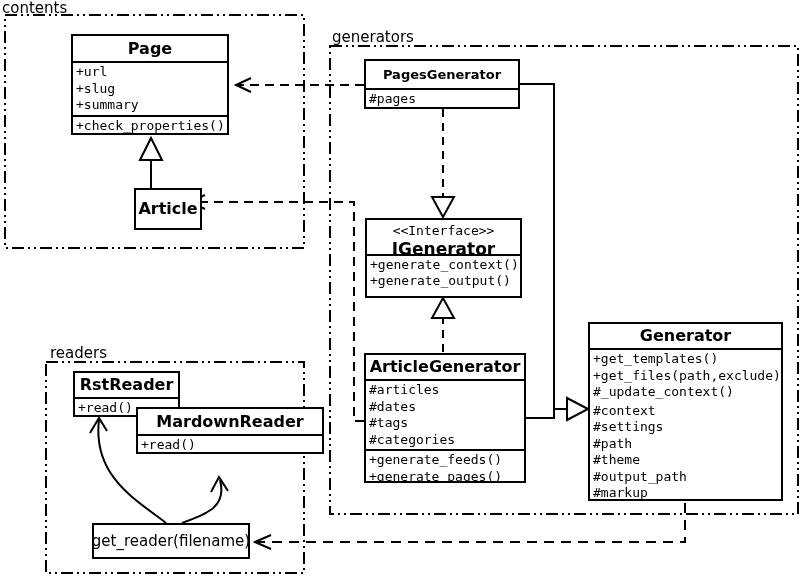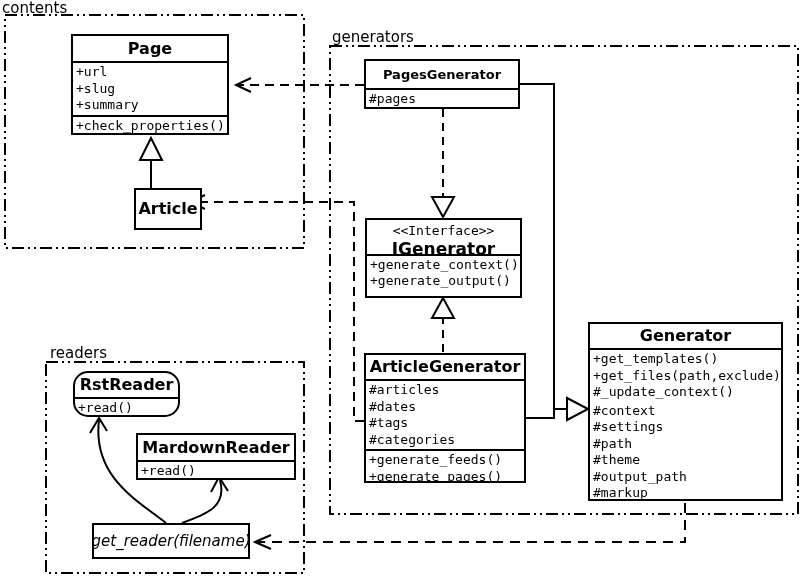--- a/index.html
+++ b/index.html
@@ -159,31 +159,31 @@
     <div class="sec" style="height:102px;">
       <div class="row">#context</div>
       <div class="row">#settings</div>
       <div class="row">#path</div>
       <div class="row">#theme</div>
       <div class="row">#output_path</div>
       <div class="row">#markup</div>
     </div>
   </div>
 
-  <div class="cls" style="left:73px; top:371px; width:107px; height:46px;border-radius:15px;">
+  <div class="cls" style="left:73px; top:371px; width:107px; height:46px;">
     <div class="t" style="height:26px;">RstReader</div>
     <div class="sec last">
       <div class="row">+read()</div>
     </div>
   </div>
 
-  <div class="cls" style="left:136px; top:433px; width:160px; height:47px;">
+  <div class="cls" style="left:136px; top:407px; width:188px; height:47px;">
     <div class="t" style="height:27px;">MardownReader</div>
     <div class="sec last">
       <div class="row">+read()</div>
     </div>
   </div>
 
-  <div class="plainbox" style="left:92px; top:523px; width:158px; height:36px;font-style:italic;">
+  <div class="plainbox" style="left:92px; top:523px; width:158px; height:36px;">
     <span>get_reader(filename)</span>
   </div>
 
 </div>
 
 </body></html>

